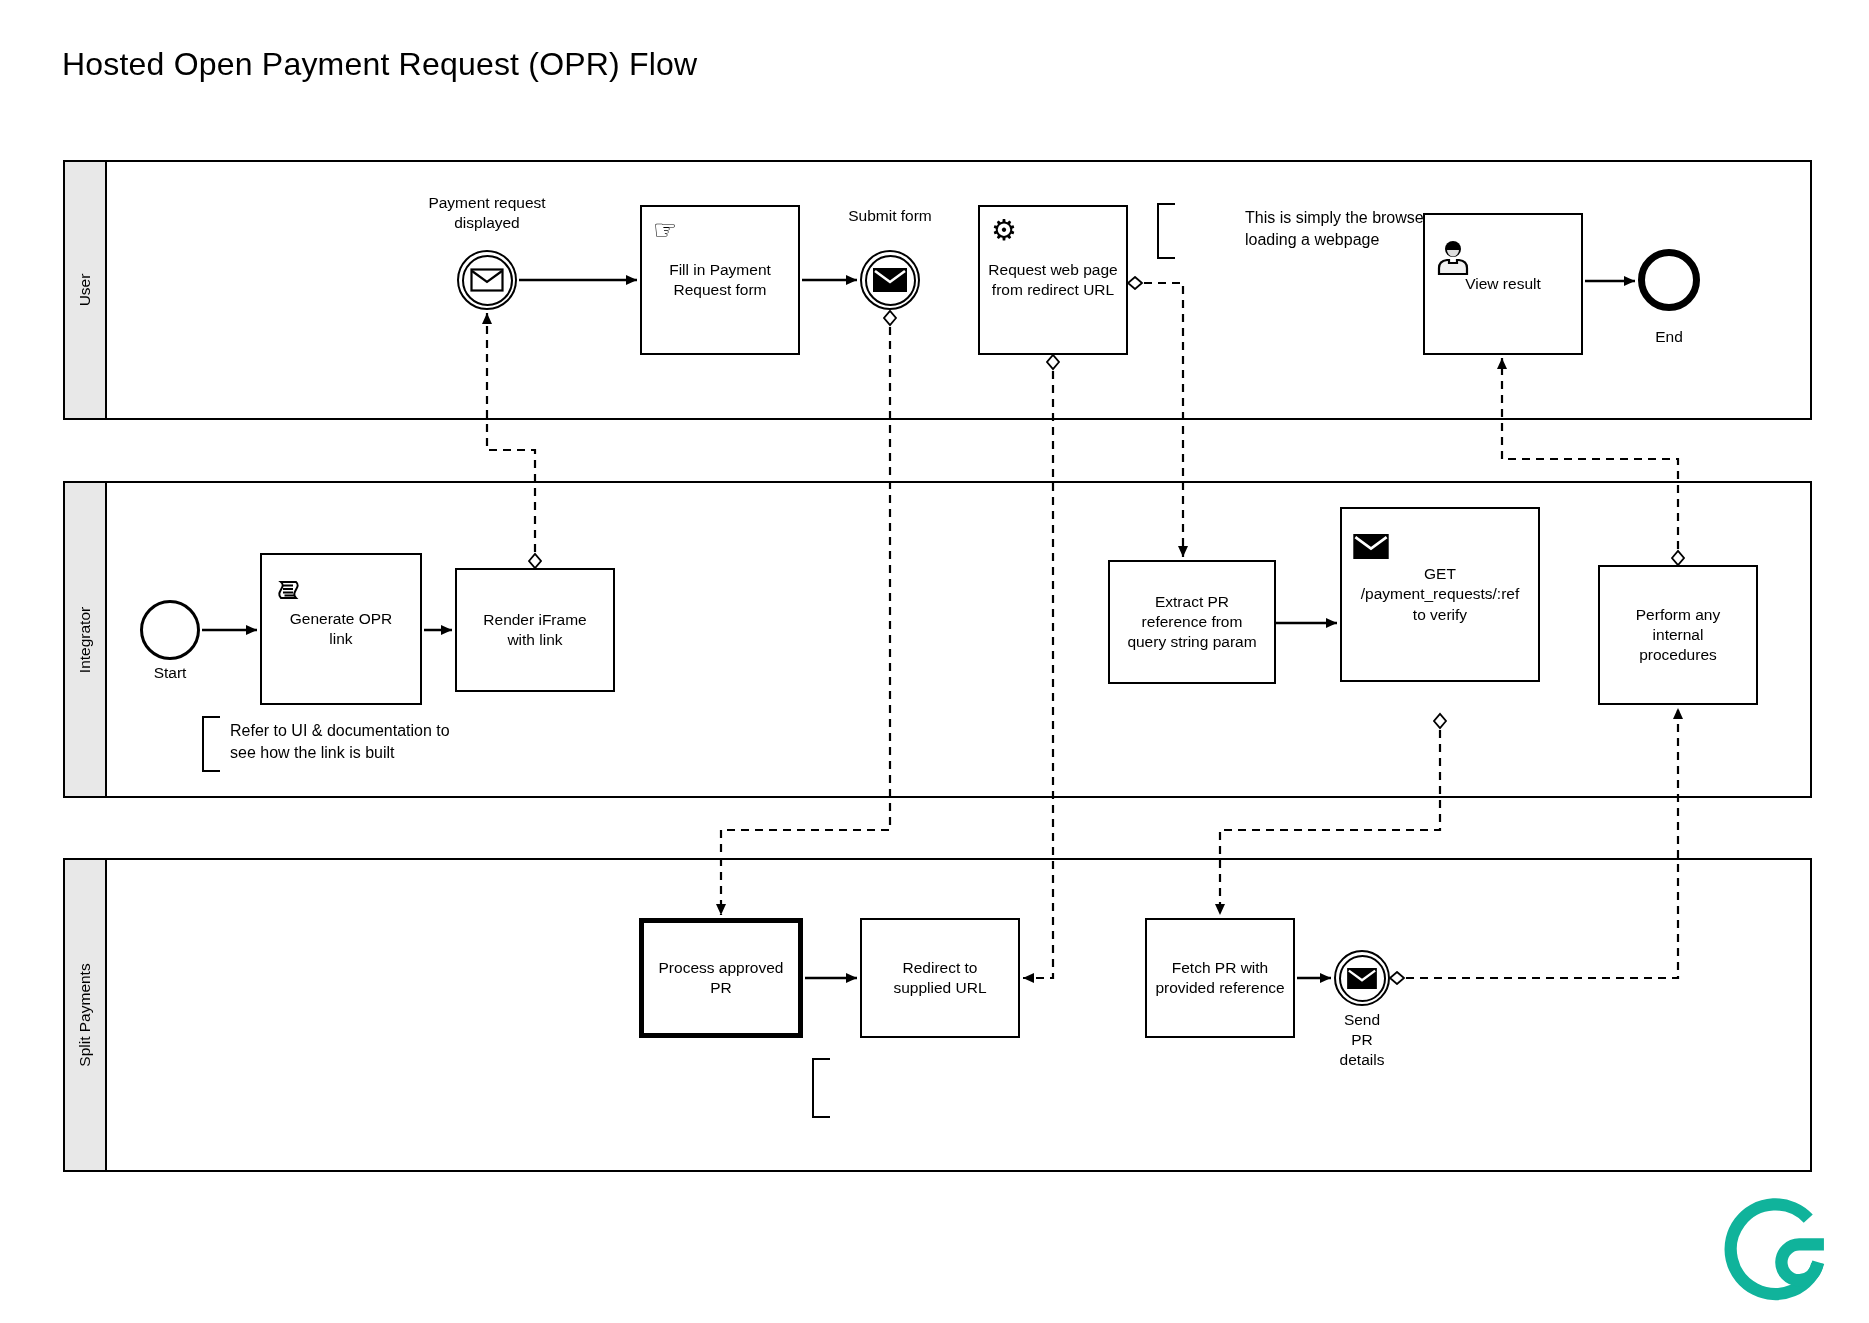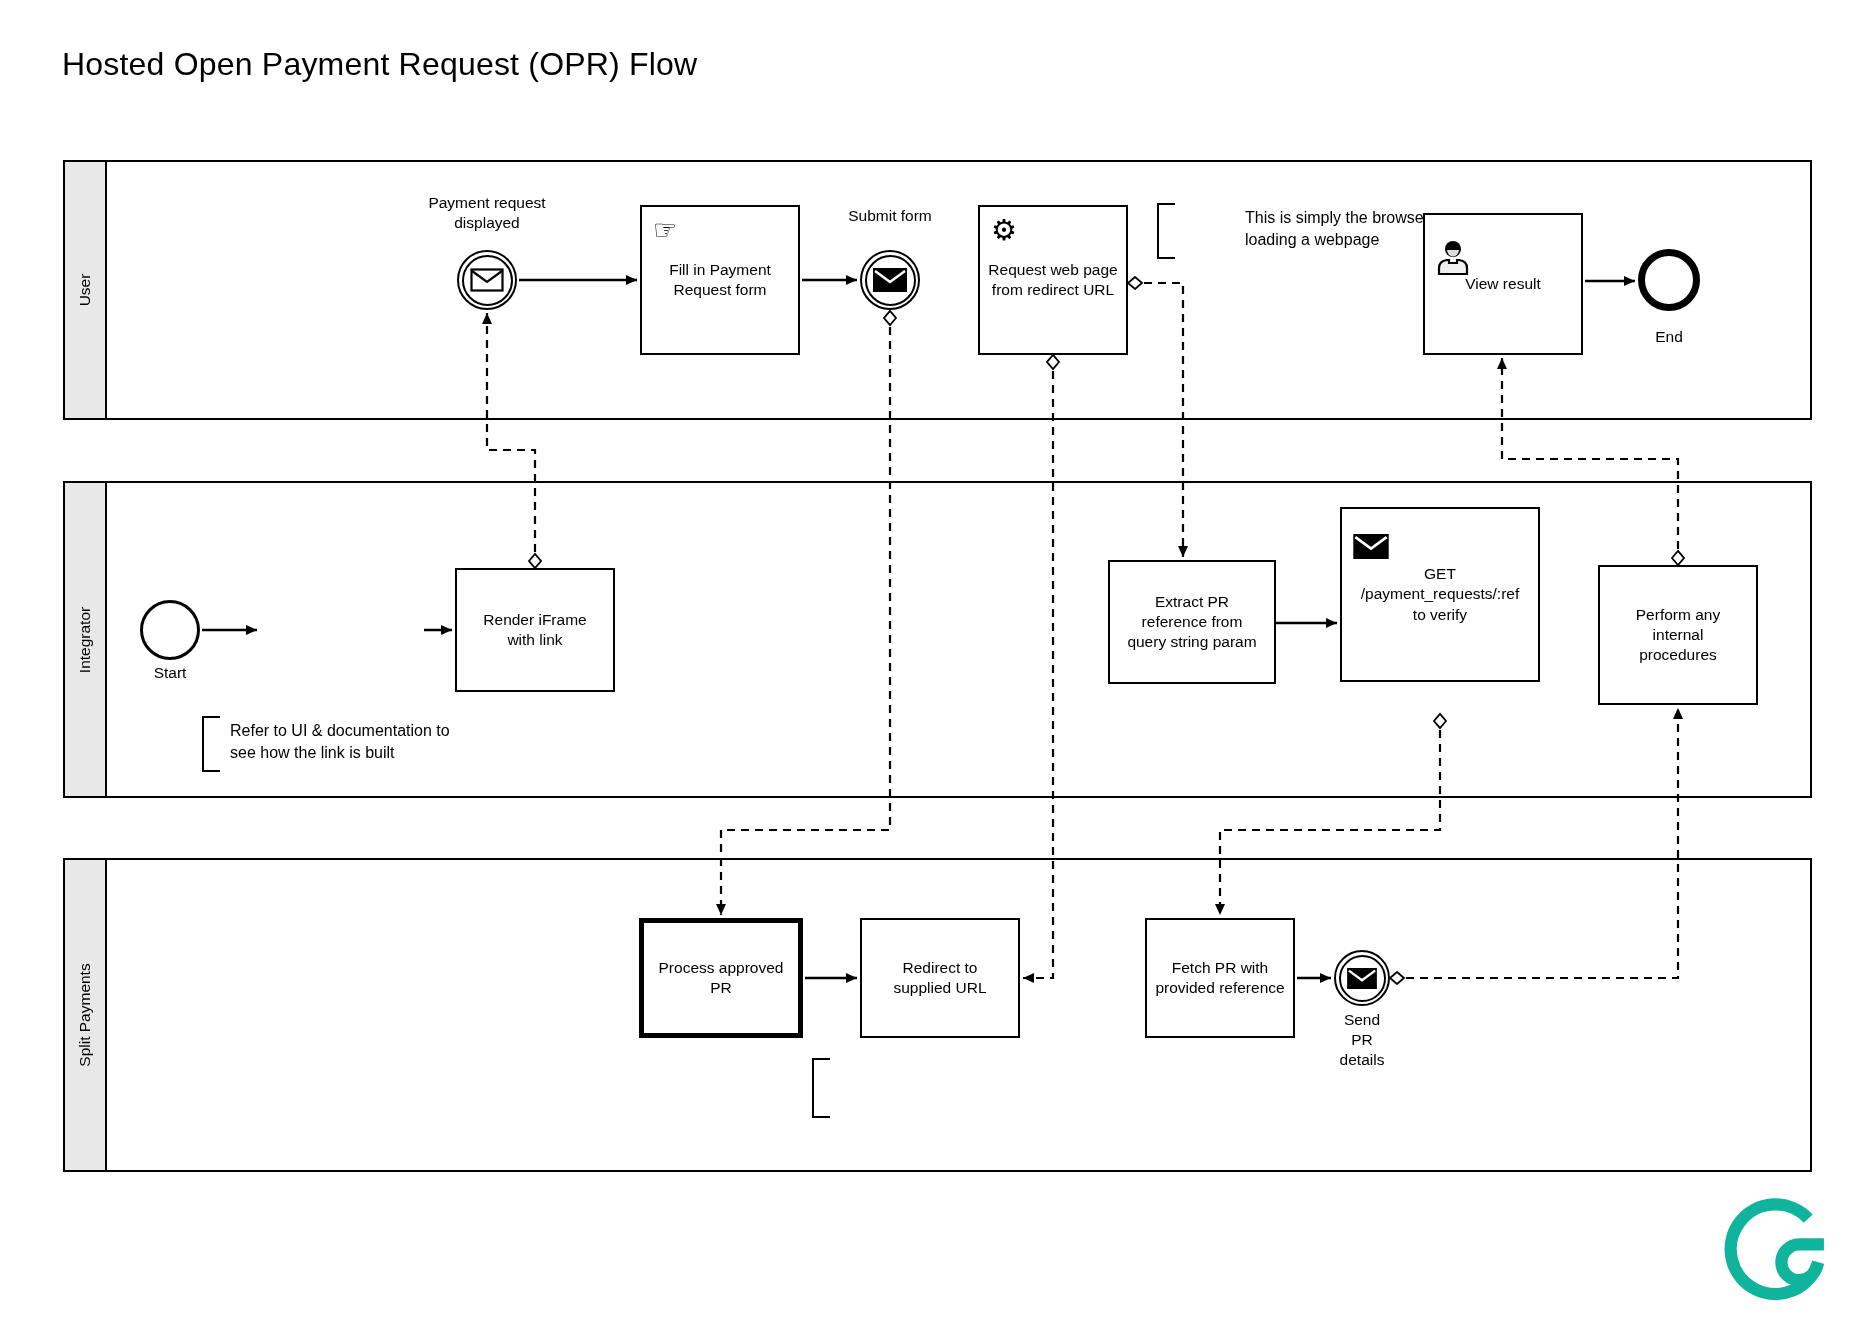--- a/index.html
+++ b/index.html
@@ -133,20 +133,30 @@
     </span>
     <span>View result</span>
   </div>
 
   <div class="evt-plain b-end" style="left:1638px;top:249px;width:62px;height:62px"></div>
   <div class="free-label" style="left:1629px;top:327px;width:80px">End</div>
 
   <div class="evt-plain b-start" style="left:140px;top:600px;width:60px;height:60px"></div>
   <div class="free-label" style="left:130px;top:663px;width:80px">Start</div>
 
+  <div class="task" style="left:260px;top:553px;width:162px;height:152px">
+    <span class="corner-icon">
+      <svg width="30" height="28" viewBox="0 0 30 28">
+        <path d="M8,2 C14,7 2,12 8,18 L23,18 C17,12 29,7 23,2 Z" fill="#fff" stroke="#000" stroke-width="2"></path>
+        <path d="M10,5.5 H20 M10,9 H20 M10,12.5 H20 M11.5,15.5 H21" stroke="#000" stroke-width="1.8"></path>
+      </svg>
+    </span>
+    <span>Generate OPR
+link</span>
+  </div>
 
   <div class="task" style="left:455px;top:568px;width:160px;height:124px">
     <span>Render iFrame
 with link</span>
   </div>
 
   <div class="bracket" style="left:202px;top:716px;height:56px"></div>
   <div class="note" style="left:230px;top:720px;width:300px">Refer to UI &amp; documentation to
 see how the link is built</div>
 

